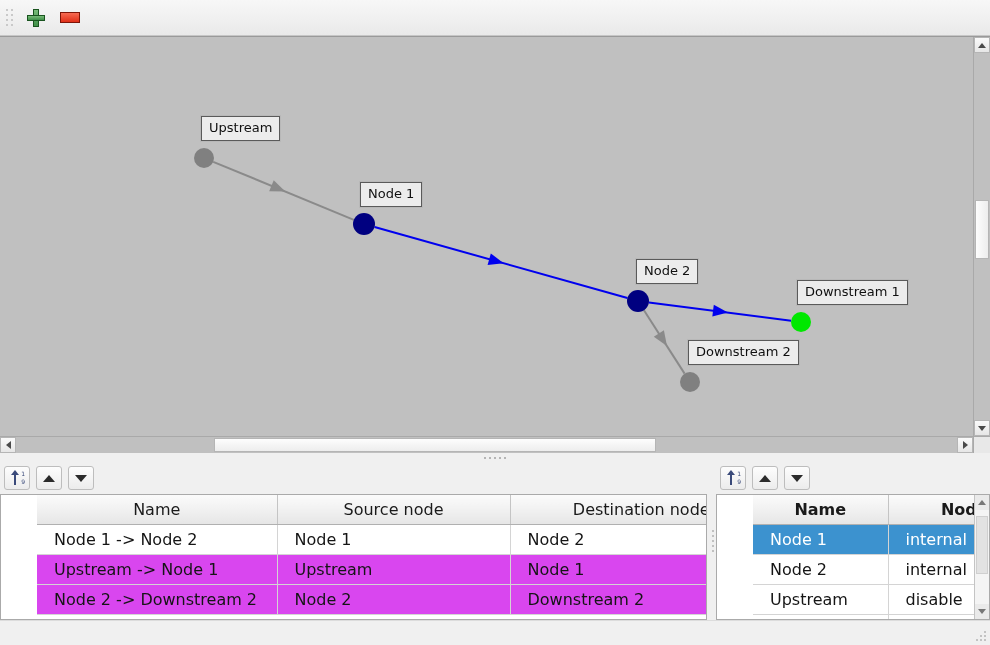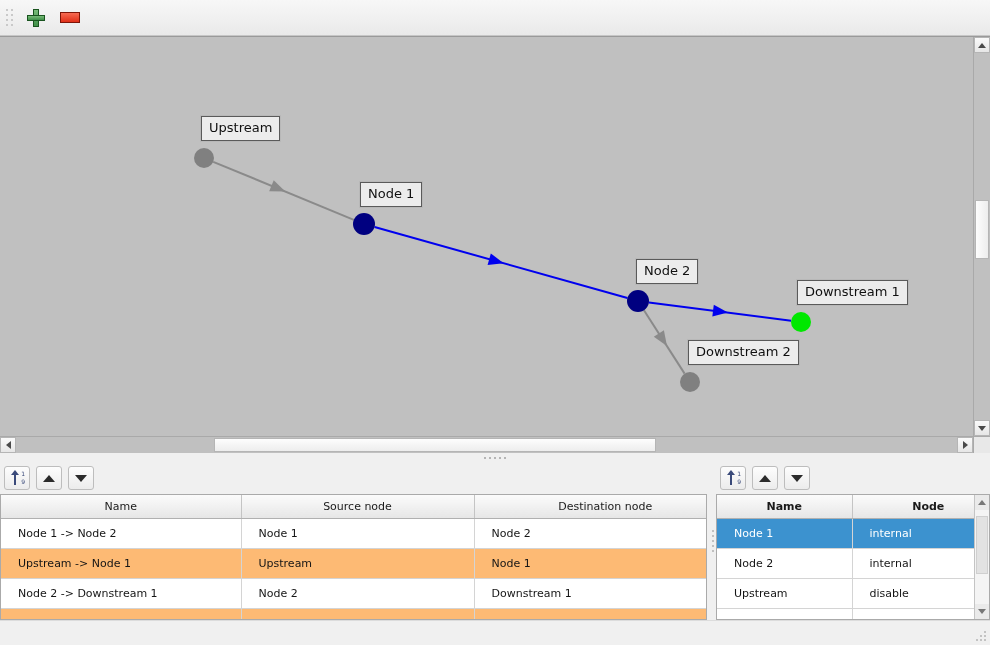--- a/index.html
+++ b/index.html
@@ -225,21 +225,22 @@
     border: 1px solid #aaa;
     margin: 0 0 0 0;
     overflow: hidden;
   }
   .pane-left .table-box { margin: 0 3px 0 0; }
   .tbl-scrollarea { flex: 1 1 auto; overflow: hidden; min-width: 0; }
   table {
     border-collapse: collapse;
     width: 100%;
     table-layout: fixed;
-    font-size: 11px;
+    font-size: 16px;
+    margin-left: 36px;
   }
   thead th {
     background: linear-gradient(to bottom,#fbfbfb 0%, #f1f1f1 50%, #e6e6e6 100%);
     border-right: 1px solid #c4c4c4;
     border-bottom: 1px solid #b0b0b0;
     font-weight: normal;
     padding: 5px 4px;
     text-align: center;
     color: #1a1a1a;
     height: 23px;
@@ -250,21 +251,21 @@
     border-right: 1px solid #d4d4d4;
     border-bottom: 1px solid #d4d4d4;
     padding: 5px 17px;
     height: 30px;
     color: #151515;
     white-space: nowrap;
     overflow: hidden;
     text-overflow: ellipsis;
   }
   tbody td:last-child { border-right: none; }
-  tbody tr.alt td { background: #fdba74; }
+  tbody tr.alt td { background: #d946ef; }
   tbody tr.sel td { background: #3c92cf; color: #ffffff; }
 
   .tbl-vscroll {
     flex: 0 0 15px;
     display: flex; flex-direction: column;
     background: #f2f2f2;
     border-left: 1px solid #c4c4c4;
   }
   .tbl-vscroll .sb-arrow { flex: 0 0 15px; border: none; background: #eaeaea; }
   .tbl-vscroll .sb-track { background: #f4f4f4; }
@@ -430,25 +431,20 @@
                 <tr>
                   <td>Node 1 -&gt; Node 2</td>
                   <td>Node 1</td>
                   <td>Node 2</td>
                 </tr>
                 <tr class="alt">
                   <td>Upstream -&gt; Node 1</td>
                   <td>Upstream</td>
                   <td>Node 1</td>
                 </tr>
-                <tr>
-                  <td>Node 2 -&gt; Downstream 1</td>
-                  <td>Node 2</td>
-                  <td>Downstream 1</td>
-                </tr>
                 <tr class="alt">
                   <td>Node 2 -&gt; Downstream 2</td>
                   <td>Node 2</td>
                   <td>Downstream 2</td>
                 </tr>
               </tbody>
           </table>
         </div>
       </div>
     </div>

